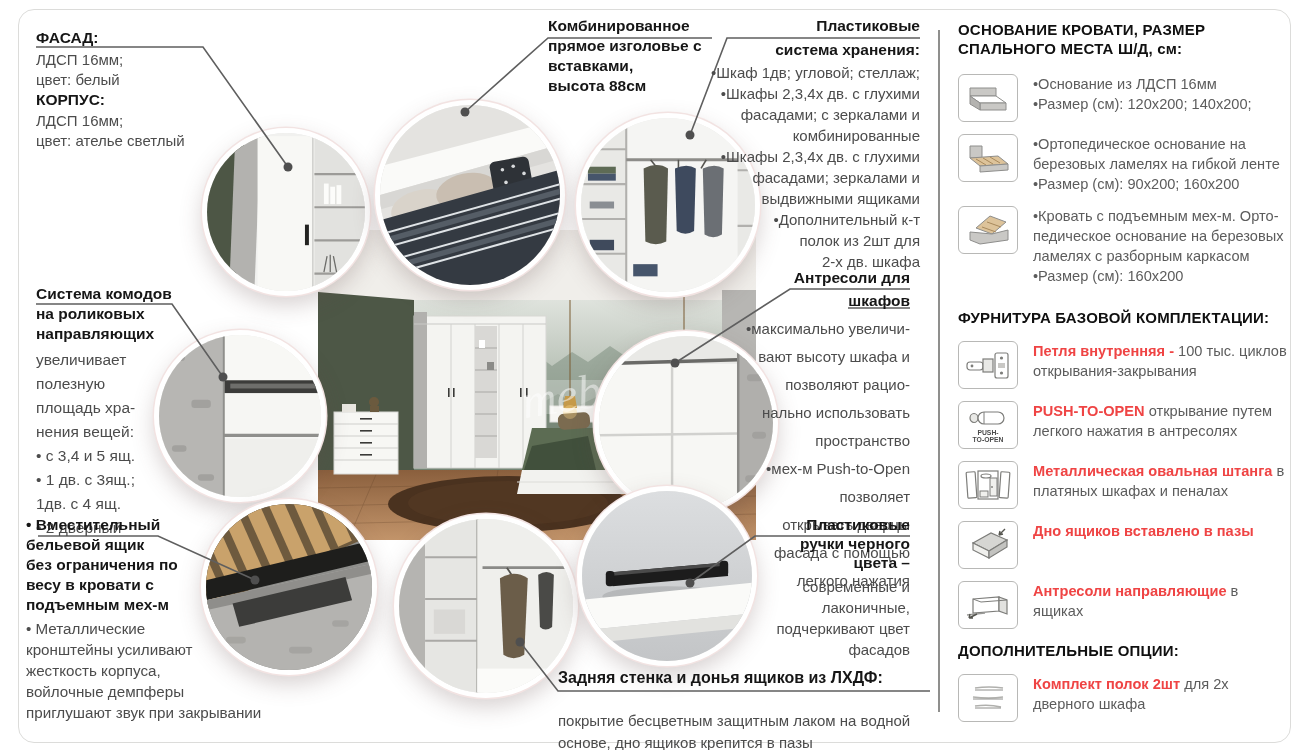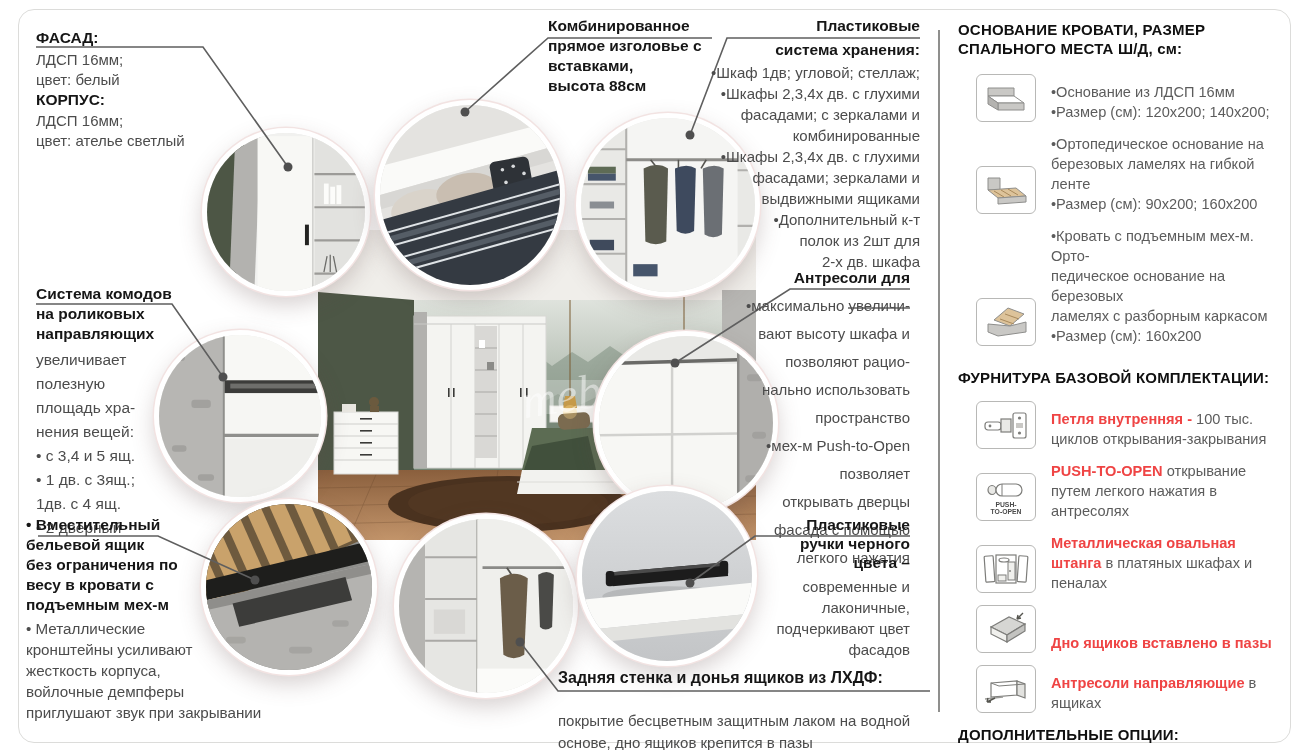--- a/index.html
+++ b/index.html
@@ -13,21 +13,21 @@
   .right{text-align:right;}
   .photo{position:absolute;left:318px;top:230px;width:438px;height:310px;z-index:1;overflow:hidden;}
   .circle{position:absolute;border-radius:50%;border:5px solid #fff;box-sizing:border-box;
           overflow:hidden;background:#ececea;z-index:2;
           box-shadow:0 0 0 1.5px #f2e3e2, 0 9px 22px rgba(95,70,70,.25);}
   .circle svg{display:block;width:100%;height:100%;}
   .connectors{position:absolute;left:0;top:0;z-index:3;pointer-events:none;}
   
   .panel{position:absolute;left:958px;top:20px;width:332px;z-index:4;}
   .ptitle{font-weight:bold;font-size:15px;line-height:19px;color:#101010;letter-spacing:.2px;}
-  .prow{display:flex;gap:15px;align-items:flex-end;margin-bottom:12px;margin-left:18px;}
+  .prow{display:flex;gap:15px;align-items:flex-start;margin-bottom:12px;}
   .ibox{flex:0 0 60px;height:48px;border:1px solid #b8b8b6;border-radius:6px;background:#fff;
         display:flex;flex-direction:column;align-items:center;justify-content:center;box-sizing:border-box;}
   .itext{font-size:14.6px;color:#5c5c5c;line-height:20px;}
   .itext b{color:#ef4444;}
   .push-label{font-size:6.8px;font-weight:bold;color:#4a4a4a;line-height:7px;text-align:center;white-space:pre-line;}
   .divider{position:absolute;left:938px;top:30px;width:2px;height:682px;background:#8f8f8d;z-index:4;}
   .sec-gap{margin-top:22px;margin-bottom:14px;}
   .watermark-text{font-style:italic;}
 </style>
 </head>
@@ -389,20 +389,21 @@
 •Шкафы 2,3,4х дв. с глухими
 фасадами; зеркалами и
 выдвижными ящиками
 •Дополнительный к-т
 полок из 2шт для
 2-х дв. шкафа</div>
   </div>
 
   <div class="blk right" style="left:690px;top:268px;width:220px;">
     <div class="h">Антресоли для</div>
+    <div class="h" style="margin-top:4px;">шкафов</div>
     <div class="pre" style="margin-top:5px;line-height:28px;">•максимально увеличи-
 вают высоту шкафа и
 позволяют рацио-
 нально использовать
 пространство
 •мех-м Push-to-Open
 позволяет
 открывать дверцы
 фасада с помощью
 легкого нажатия</div>

